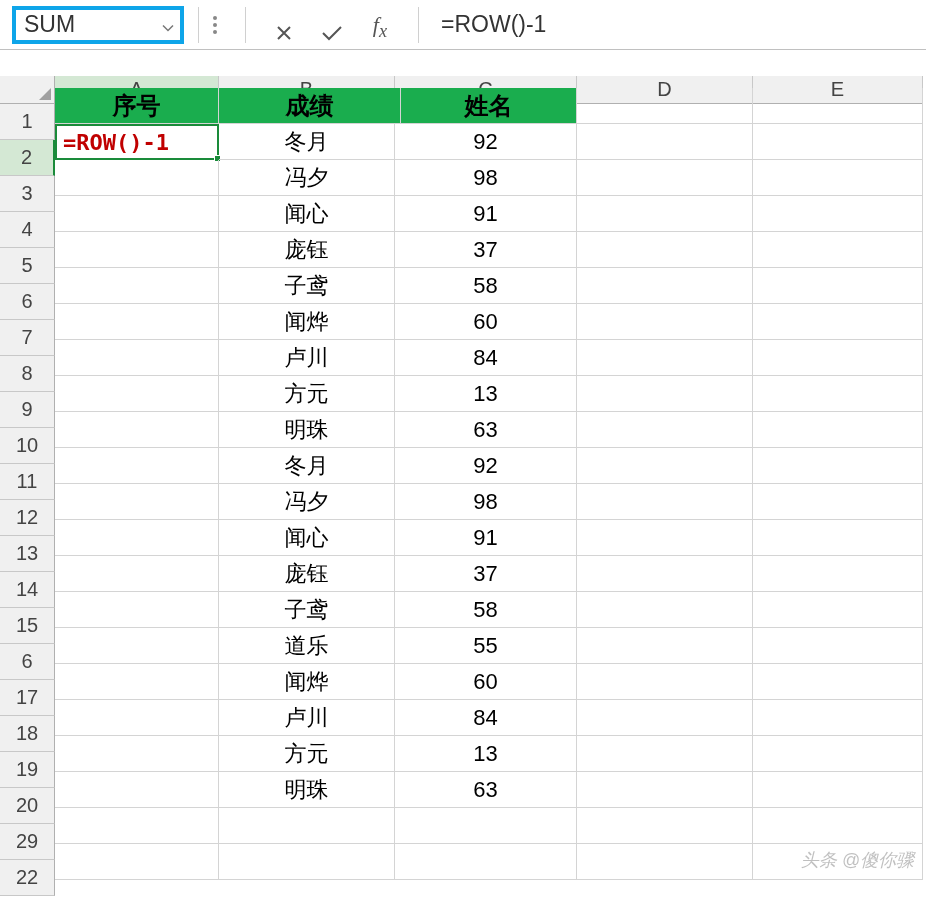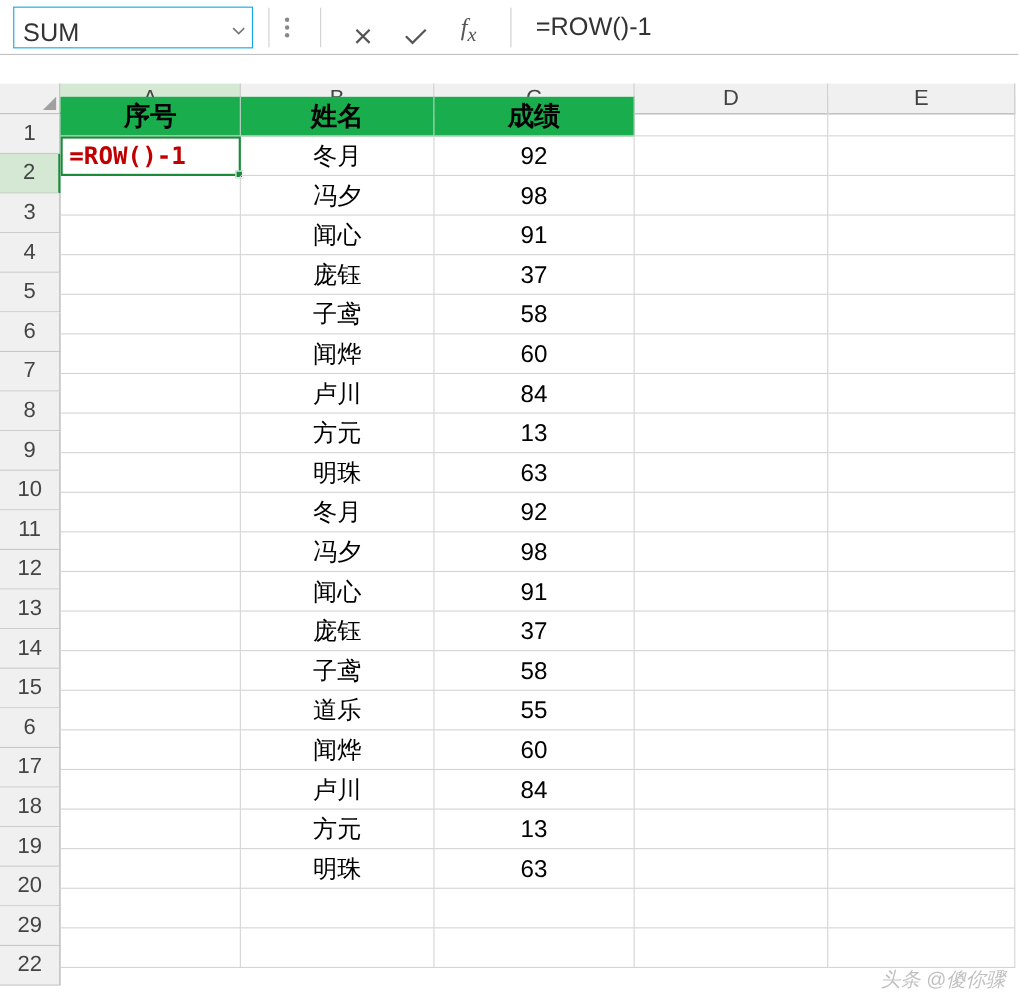--- a/index.html
+++ b/index.html
@@ -1,20 +1,20 @@
 <!DOCTYPE html>
 <html><head>
 <meta charset="utf-8">
 <style>
 * { margin:0; padding:0; box-sizing:border-box; }
 body { font-family:"Microsoft YaHei",Arial,sans-serif; background:#fff; width:926px; height:904px; overflow:hidden; position:relative; }
 
 
 .formula-bar { display:flex; align-items:center; height:50px; border-bottom:1px solid #c0c0c0; background:#fff; }
-.name-box { width:218px; height:38px; margin:6px 0 6px 12px; border:1px solid #0ea5e9; display:flex; align-items:flex-end; padding:0 8px; font-size:23px; color:#333; position:relative; }
+.name-box { width:172px; height:38px; margin:6px 0 6px 12px; border:4px solid #0ea5e9; display:flex; align-items:center; padding:0 8px; font-size:23px; color:#333; position:relative; }
 .name-box .dd { position:absolute; right:6px; top:50%; transform:translateY(-50%); }
 .vsep { width:1px; height:36px; background:#d0d0d0; margin:0 14px; }
 .fb-dots { display:flex; flex-direction:column; gap:3px; margin-right:14px; }
 .fb-dots span { width:4px; height:4px; border-radius:50%; background:#888; }
 .fb-btn { width:36px; height:36px; display:flex; align-items:flex-end; justify-content:center; margin:0 6px; }
 .fb-input { flex:1; height:38px; border:none; outline:none; font-size:23px; color:#333; padding:0 8px; }
 
 
 .sheet { position:relative; margin-top:26px; }
 .sel-all { position:absolute; left:0; top:0; width:55px; height:28px; border-right:1px solid #b0b0b0; border-bottom:1px solid #b0b0b0; background:#f0f0f0; }
@@ -28,21 +28,21 @@
 .cells { position:absolute; left:55px; top:12px; }
 .row { display:flex; }
 .cell { height:36px; border-right:1px solid #d4d4d4; border-bottom:1px solid #d4d4d4; display:flex; align-items:center; justify-content:center; font-size:22px; color:#000; position:relative; }
 .hdr-cell { background:#1aad4e; color:#000; font-weight:bold; font-size:24px; }
 .edit-cell { border:2px solid #1a8b3a; background:#fff; justify-content:flex-start; padding-left:6px; font-family:Consolas,monospace; }
 .edit-cell .kw { color:#c00000; font-weight:bold; }
 .edit-cell .cursor { width:2px; height:22px; background:#000; margin-left:1px; animation:blink 1s infinite; }
 @keyframes blink { 50% { opacity:0; } }
 .fill-handle { position:absolute; right:-4px; bottom:-4px; width:7px; height:7px; background:#1a8b3a; border:1px solid #fff; }
 
-.watermark { position:absolute; right:12px; bottom:2px; font-size:18px; color:rgba(0,0,0,0.25); font-style:italic; }
+.watermark { position:absolute; right:12px; bottom:32px; font-size:18px; color:rgba(0,0,0,0.25); font-style:italic; }
 
 .cw-A{width:164px}.cw-B{width:176px}.cw-C{width:182px}.cw-D{width:176px}.cw-E{width:170px}
 </style>
 </head>
 <body>
 
 <div class="formula-bar">
   <div class="name-box">
     <span>SUM</span>
     <span class="dd">
@@ -104,22 +104,22 @@
       <div class="rh">17</div>
       <div class="rh">18</div>
       <div class="rh">19</div>
       <div class="rh">20</div>
       <div class="rh">29</div>
       <div class="rh">22</div>
     </div>
   <div class="cells" id="cells">
       <div class="row">
         <div class="cell cw-A hdr-cell">序号</div>
+        <div class="cell cw-C hdr-cell">成绩</div>
         <div class="cell cw-B hdr-cell">姓名</div>
-        <div class="cell cw-C hdr-cell">成绩</div>
         <div class="cell cw-D"></div>
         <div class="cell cw-E"></div>
       </div>
       <div class="row">
         <div class="cell cw-A edit-cell">
           <span><span class="kw">=ROW()-1</span><span class="cursor"></span></span>
           <div class="fill-handle"></div>
         </div>
         <div class="cell cw-B">冬月</div>
         <div class="cell cw-C">92</div>

